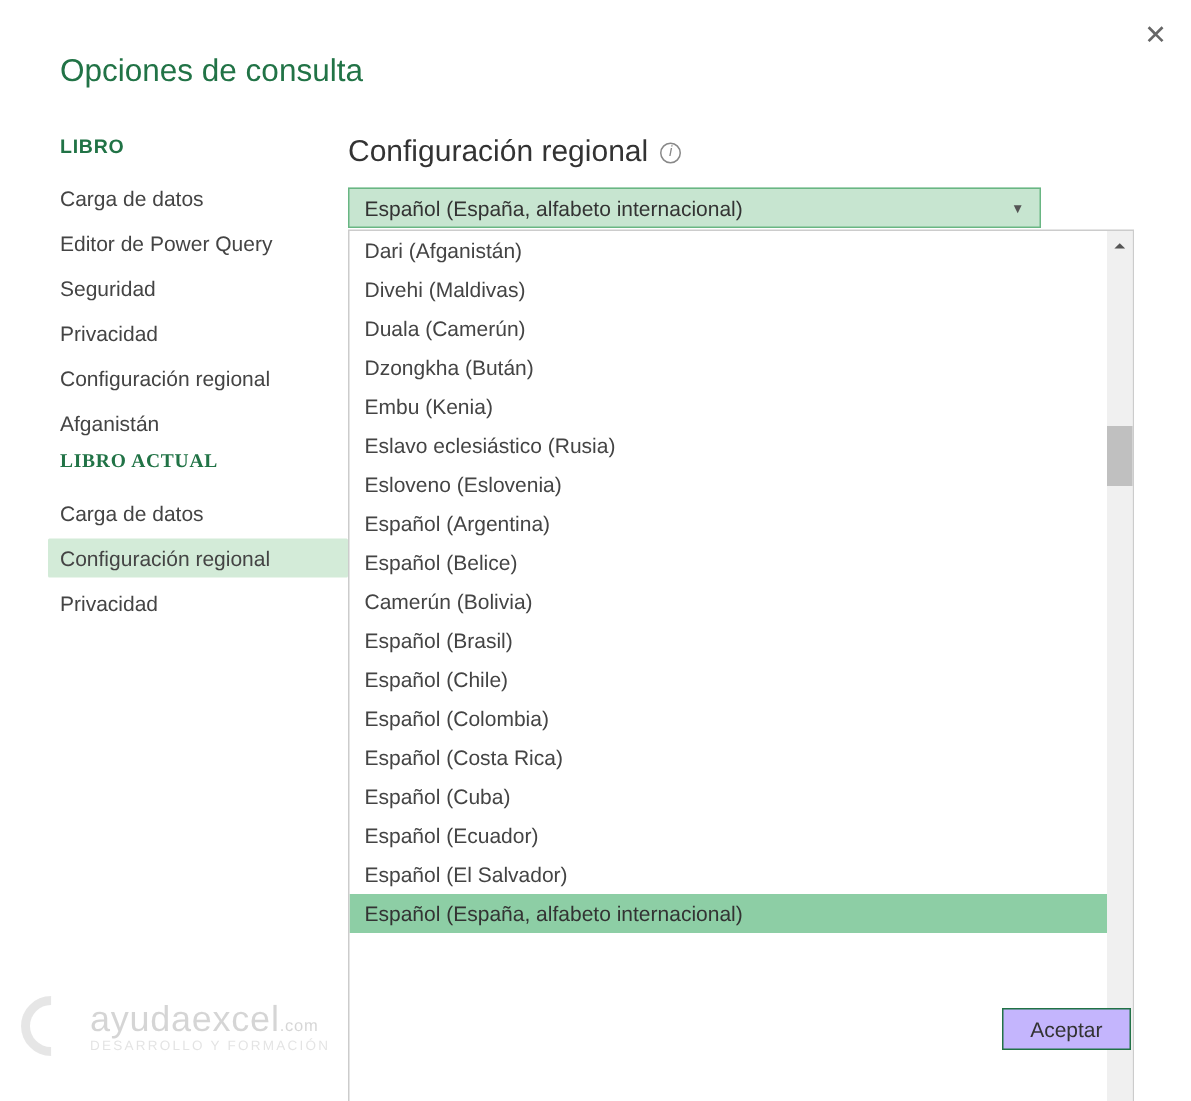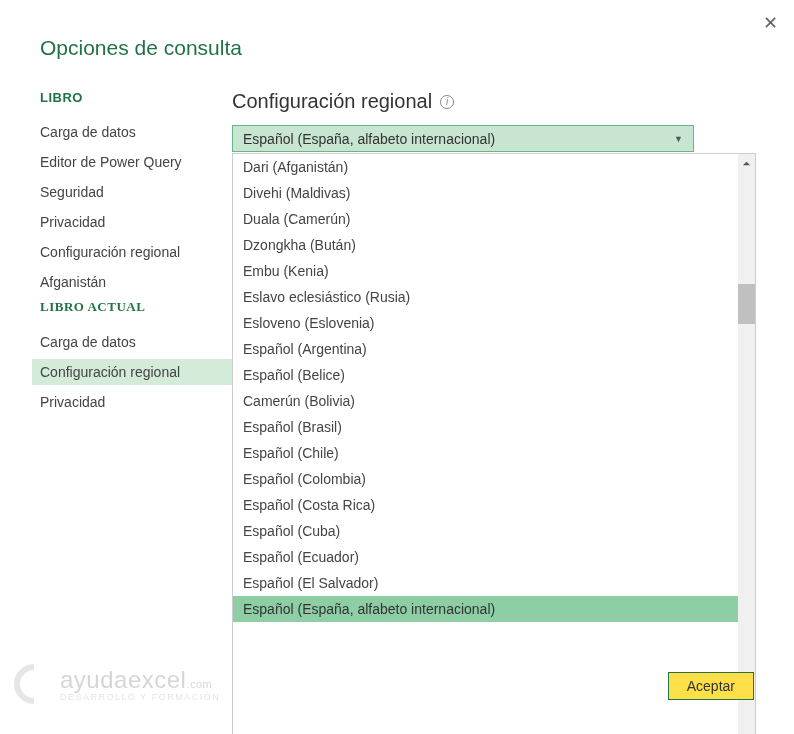--- a/index.html
+++ b/index.html
@@ -156,21 +156,21 @@
     .footer {
       position: absolute;
       bottom: 34px;
       right: 40px;
       display: flex;
       gap: 12px;
     }
     .btn {
       padding: 5px 18px;
       font-size: 14px;
-      background: #fde047;
+      background: #c4b5fd;
       color: #333;
       cursor: pointer;
       border: 1px solid #bbb;
     }
     .btn.primary {
       border: 1px solid #217346;
     }
     .watermark {
       position: absolute;
       bottom: 30px;

